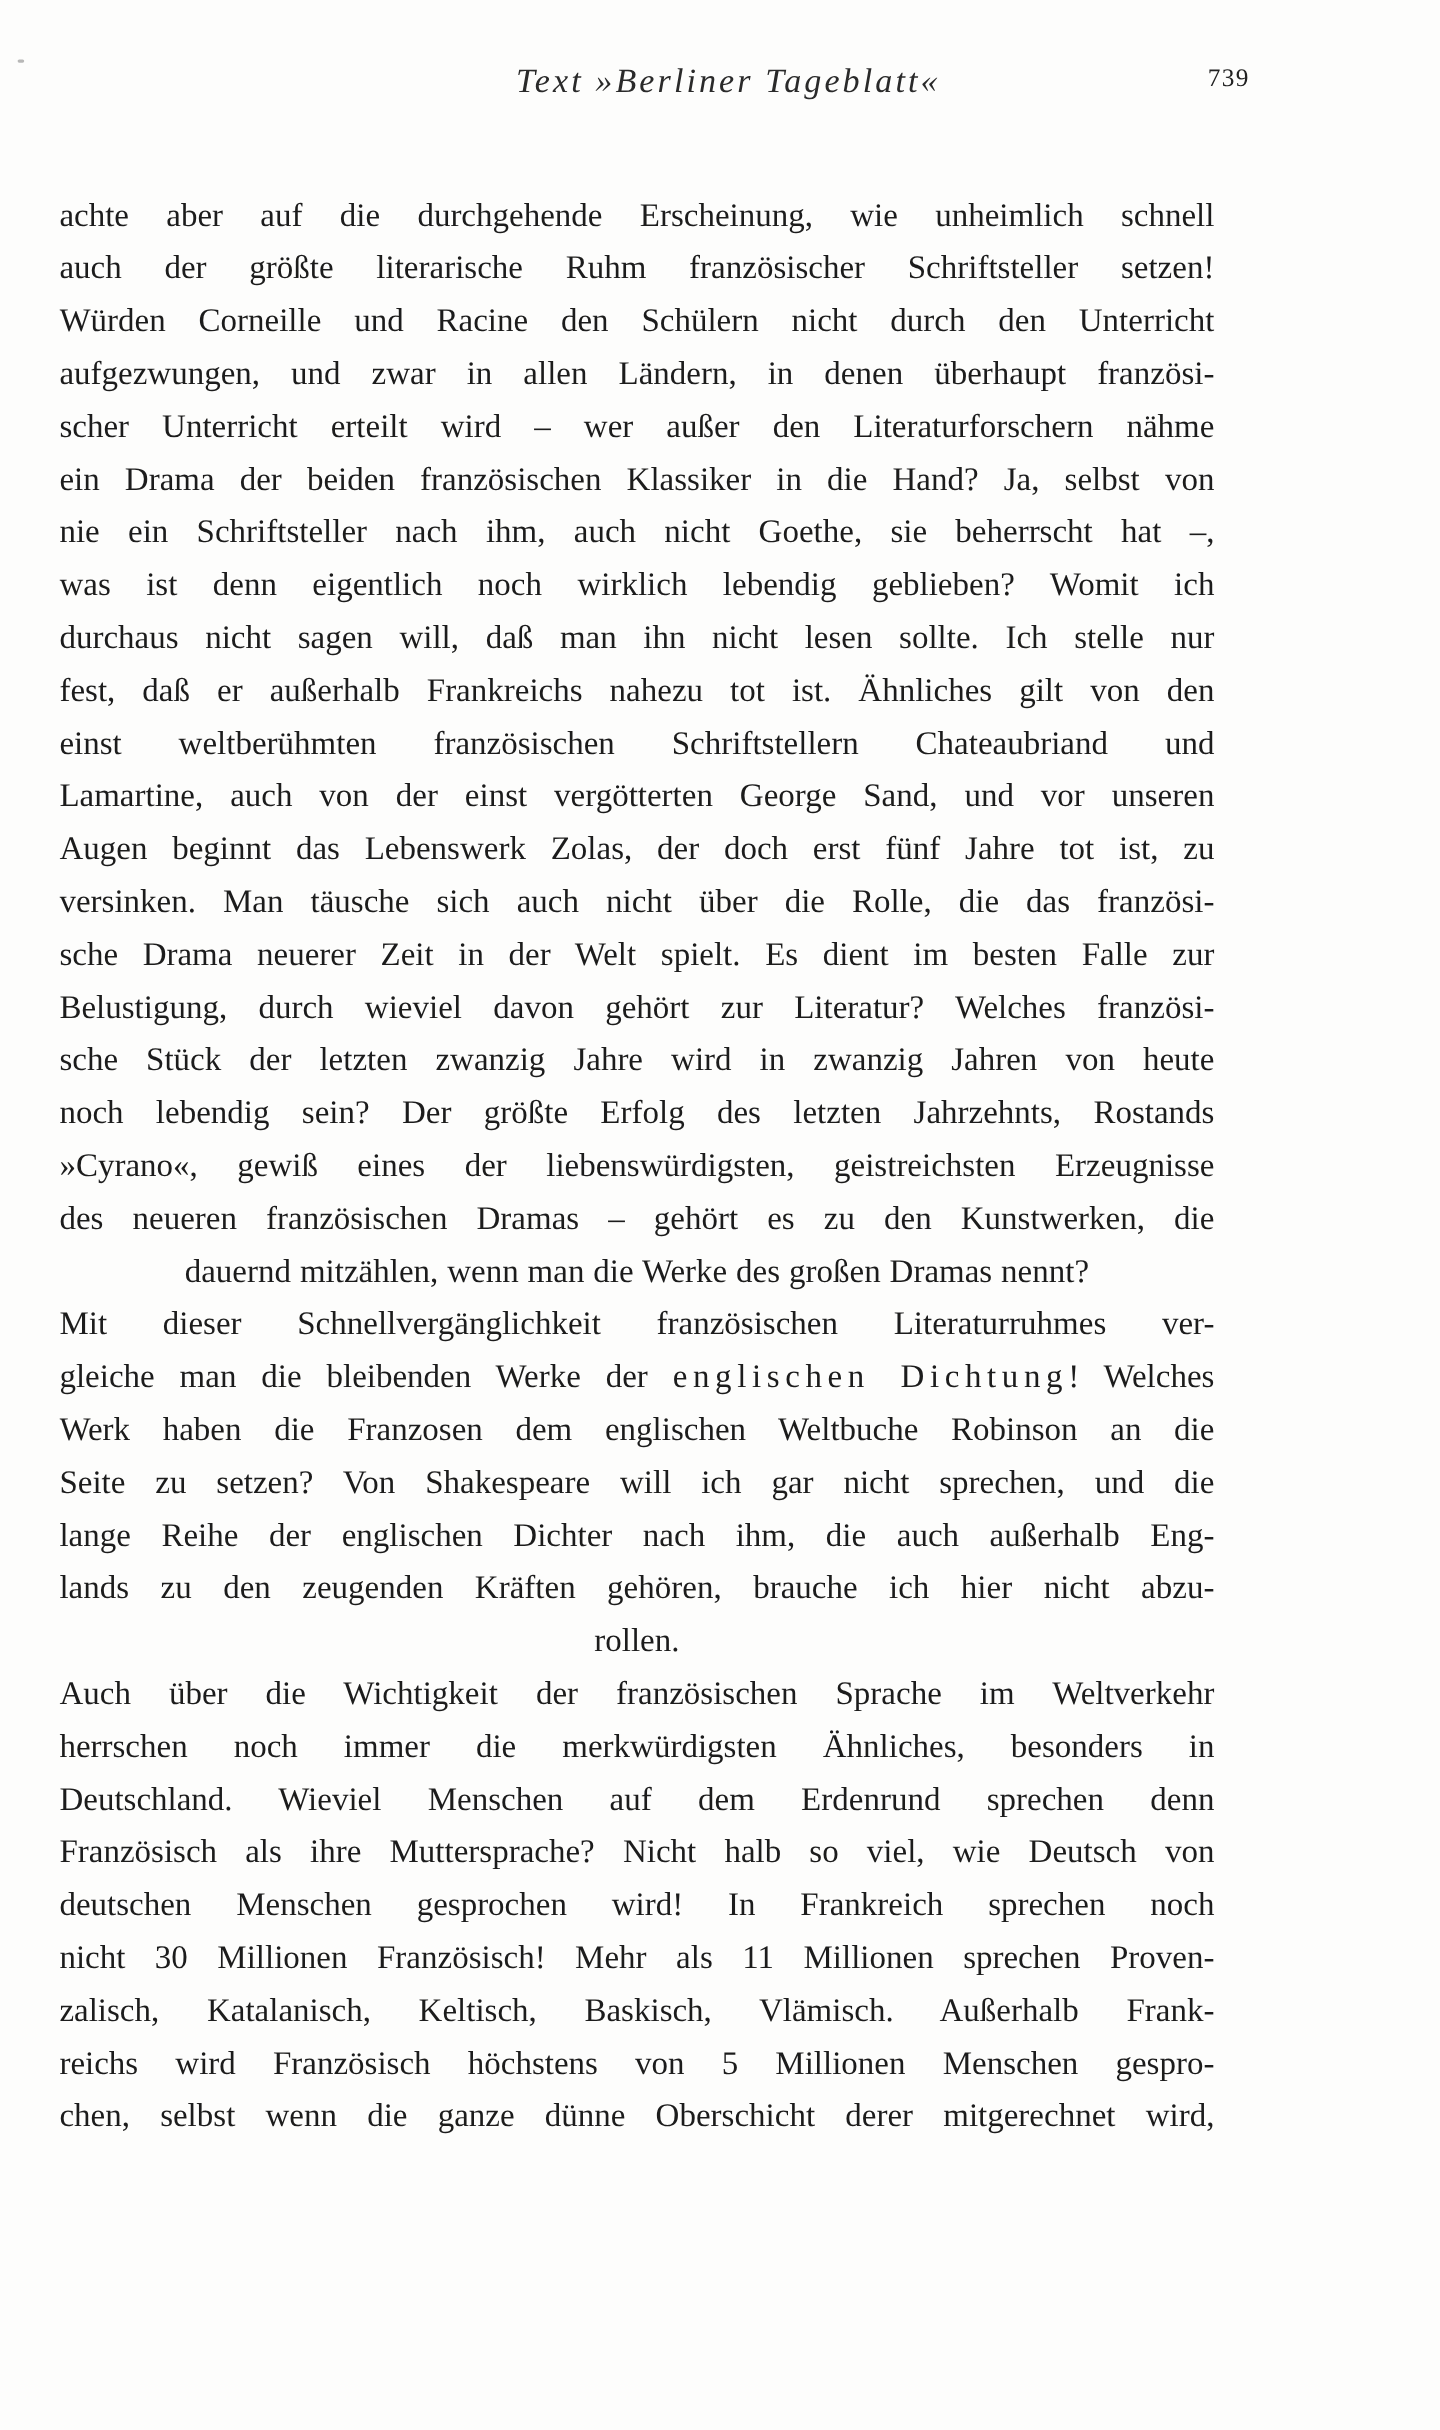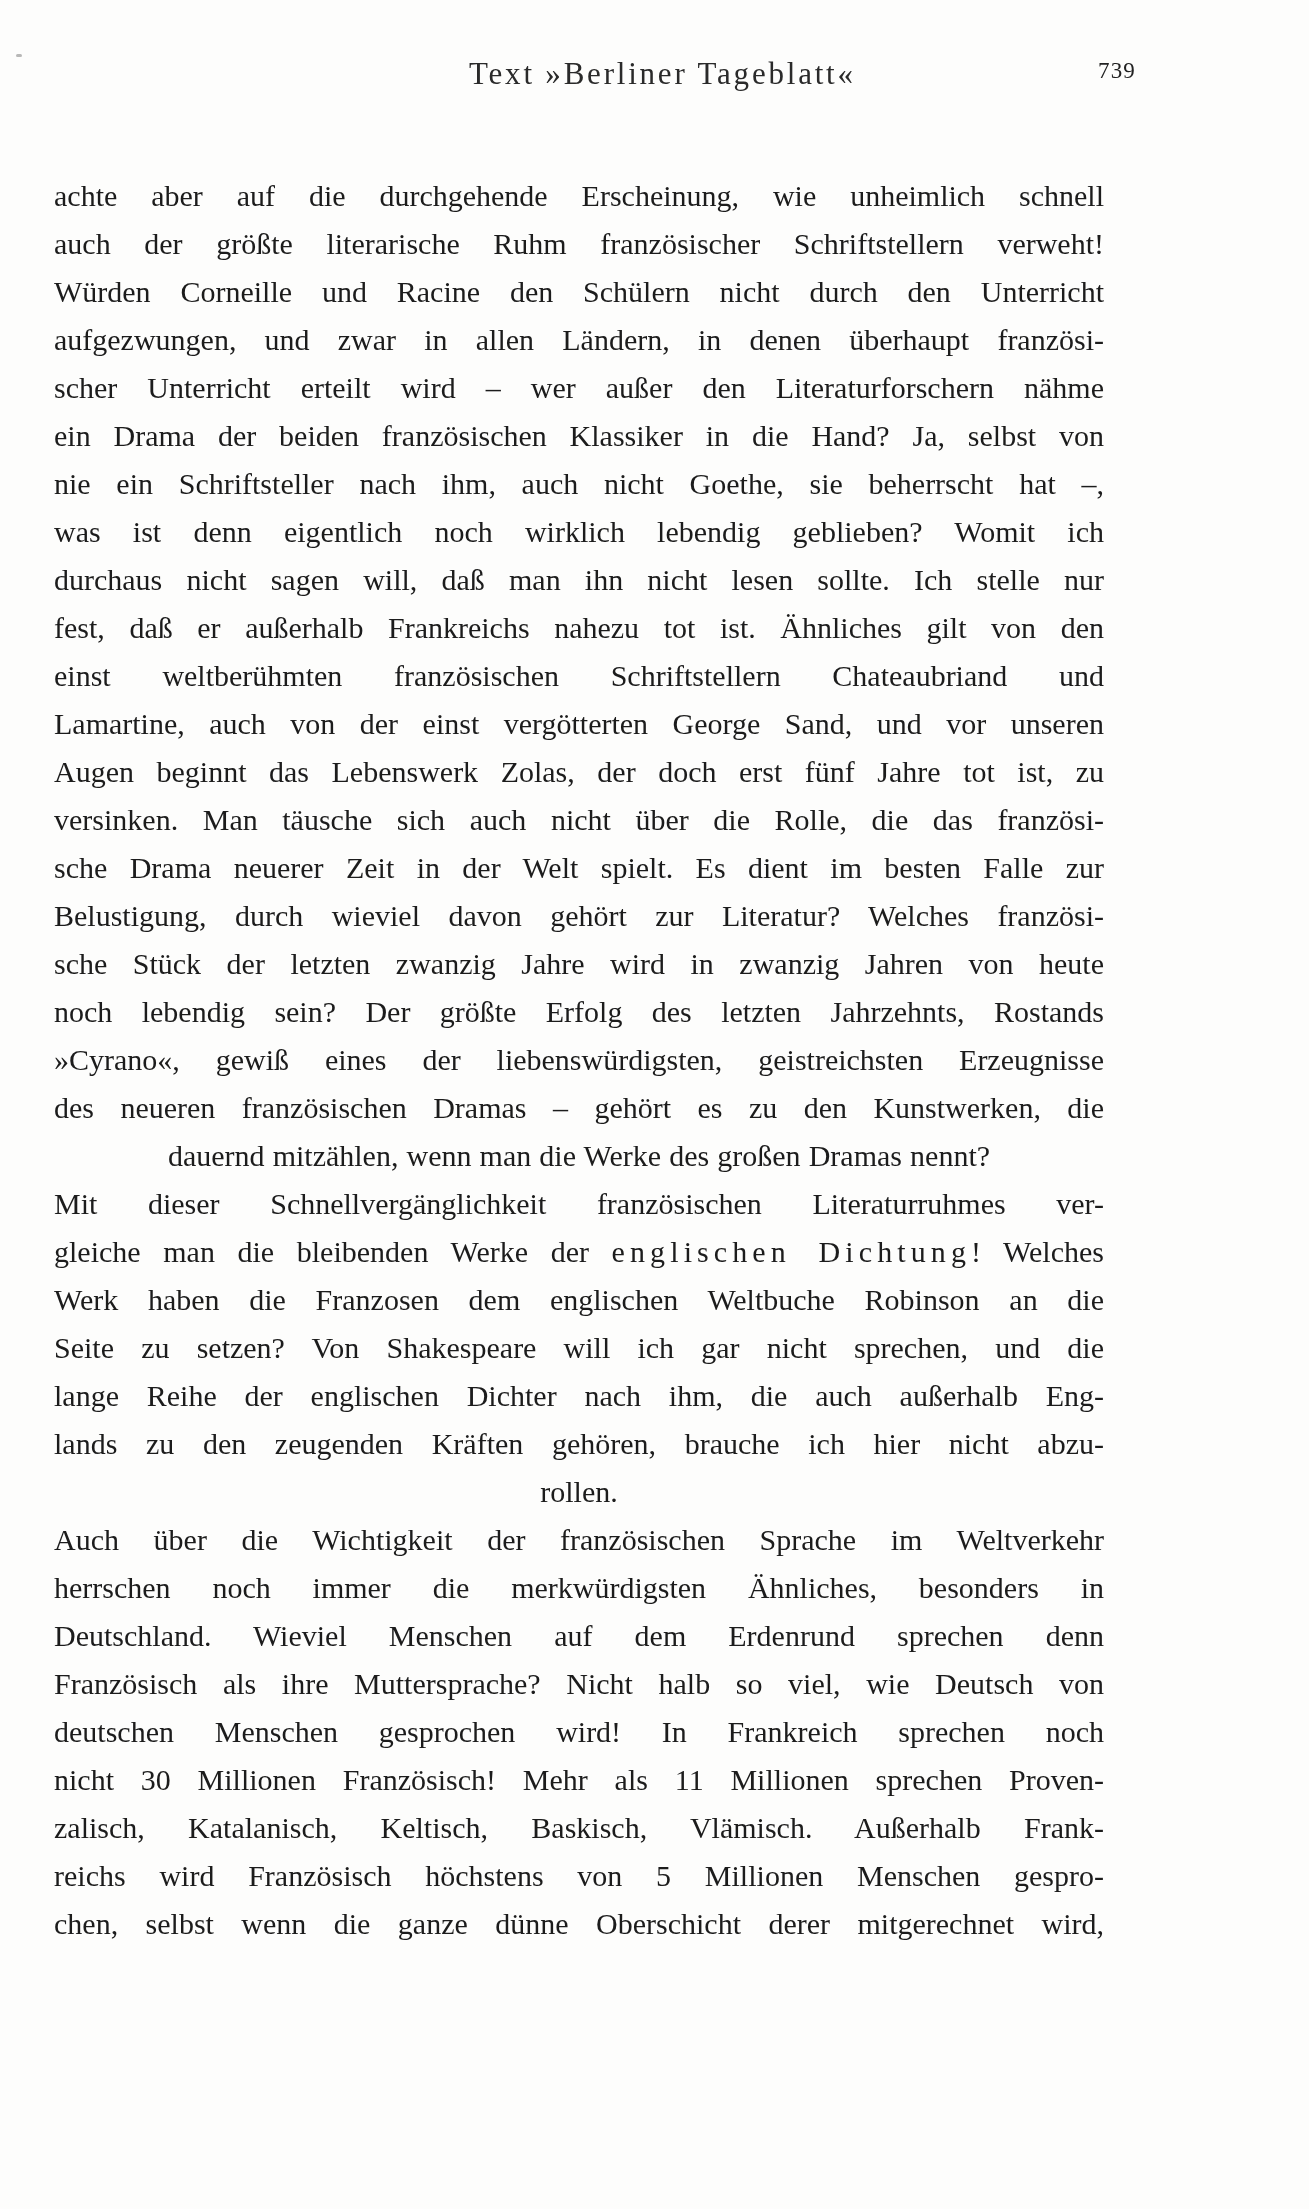--- a/index.html
+++ b/index.html
@@ -34,20 +34,21 @@
     position: absolute;
     left: 54px;
     top: 56px;
     width: 1050px;
     height: 50px;
   }
   .running-title {
     position: absolute;
     left: 415px;
     top: 0;
+    font-style: italic;
     font-size: 31px;
     letter-spacing: 0.09em;
     color: #2a2a2a;
     white-space: nowrap;
   }
   .page-number {
     position: absolute;
     right: -32px;
     top: 2px;
     font-size: 23px;
@@ -95,21 +96,21 @@
   <div class="scan-artifact"></div>
 
   <div class="running-head">
     <div class="running-title">Text »Berliner Tageblatt«</div>
     <div class="page-number">739</div>
   </div>
 
   <div class="body-text">
       <div class="paragraph">
         <div class="line">achte aber auf die durchgehende Erscheinung, wie unheimlich schnell</div>
-        <div class="line">auch der größte literarische Ruhm französischer Schriftstellern verweht!</div>
+        <div class="line">auch der größte literarische Ruhm französischer Schriftsteller setzen!</div>
         <div class="line">Würden Corneille und Racine den Schülern nicht durch den Unterricht</div>
         <div class="line">aufgezwungen, und zwar in allen Ländern, in denen überhaupt französi-</div>
         <div class="line">scher Unterricht erteilt wird – wer außer den Literaturforschern nähme</div>
         <div class="line">ein Drama der beiden französischen Klassiker in die Hand? Ja, selbst von</div>
         <div class="line">nie ein Schriftsteller nach ihm, auch nicht Goethe, sie beherrscht hat –,</div>
         <div class="line">was ist denn eigentlich noch wirklich lebendig geblieben? Womit ich</div>
         <div class="line">durchaus nicht sagen will, daß man ihn nicht lesen sollte. Ich stelle nur</div>
         <div class="line">fest, daß er außerhalb Frankreichs nahezu tot ist. Ähnliches gilt von den</div>
         <div class="line">einst weltberühmten französischen Schriftstellern Chateaubriand und</div>
         <div class="line">Lamartine, auch von der einst vergötterten George Sand, und vor unseren</div>

